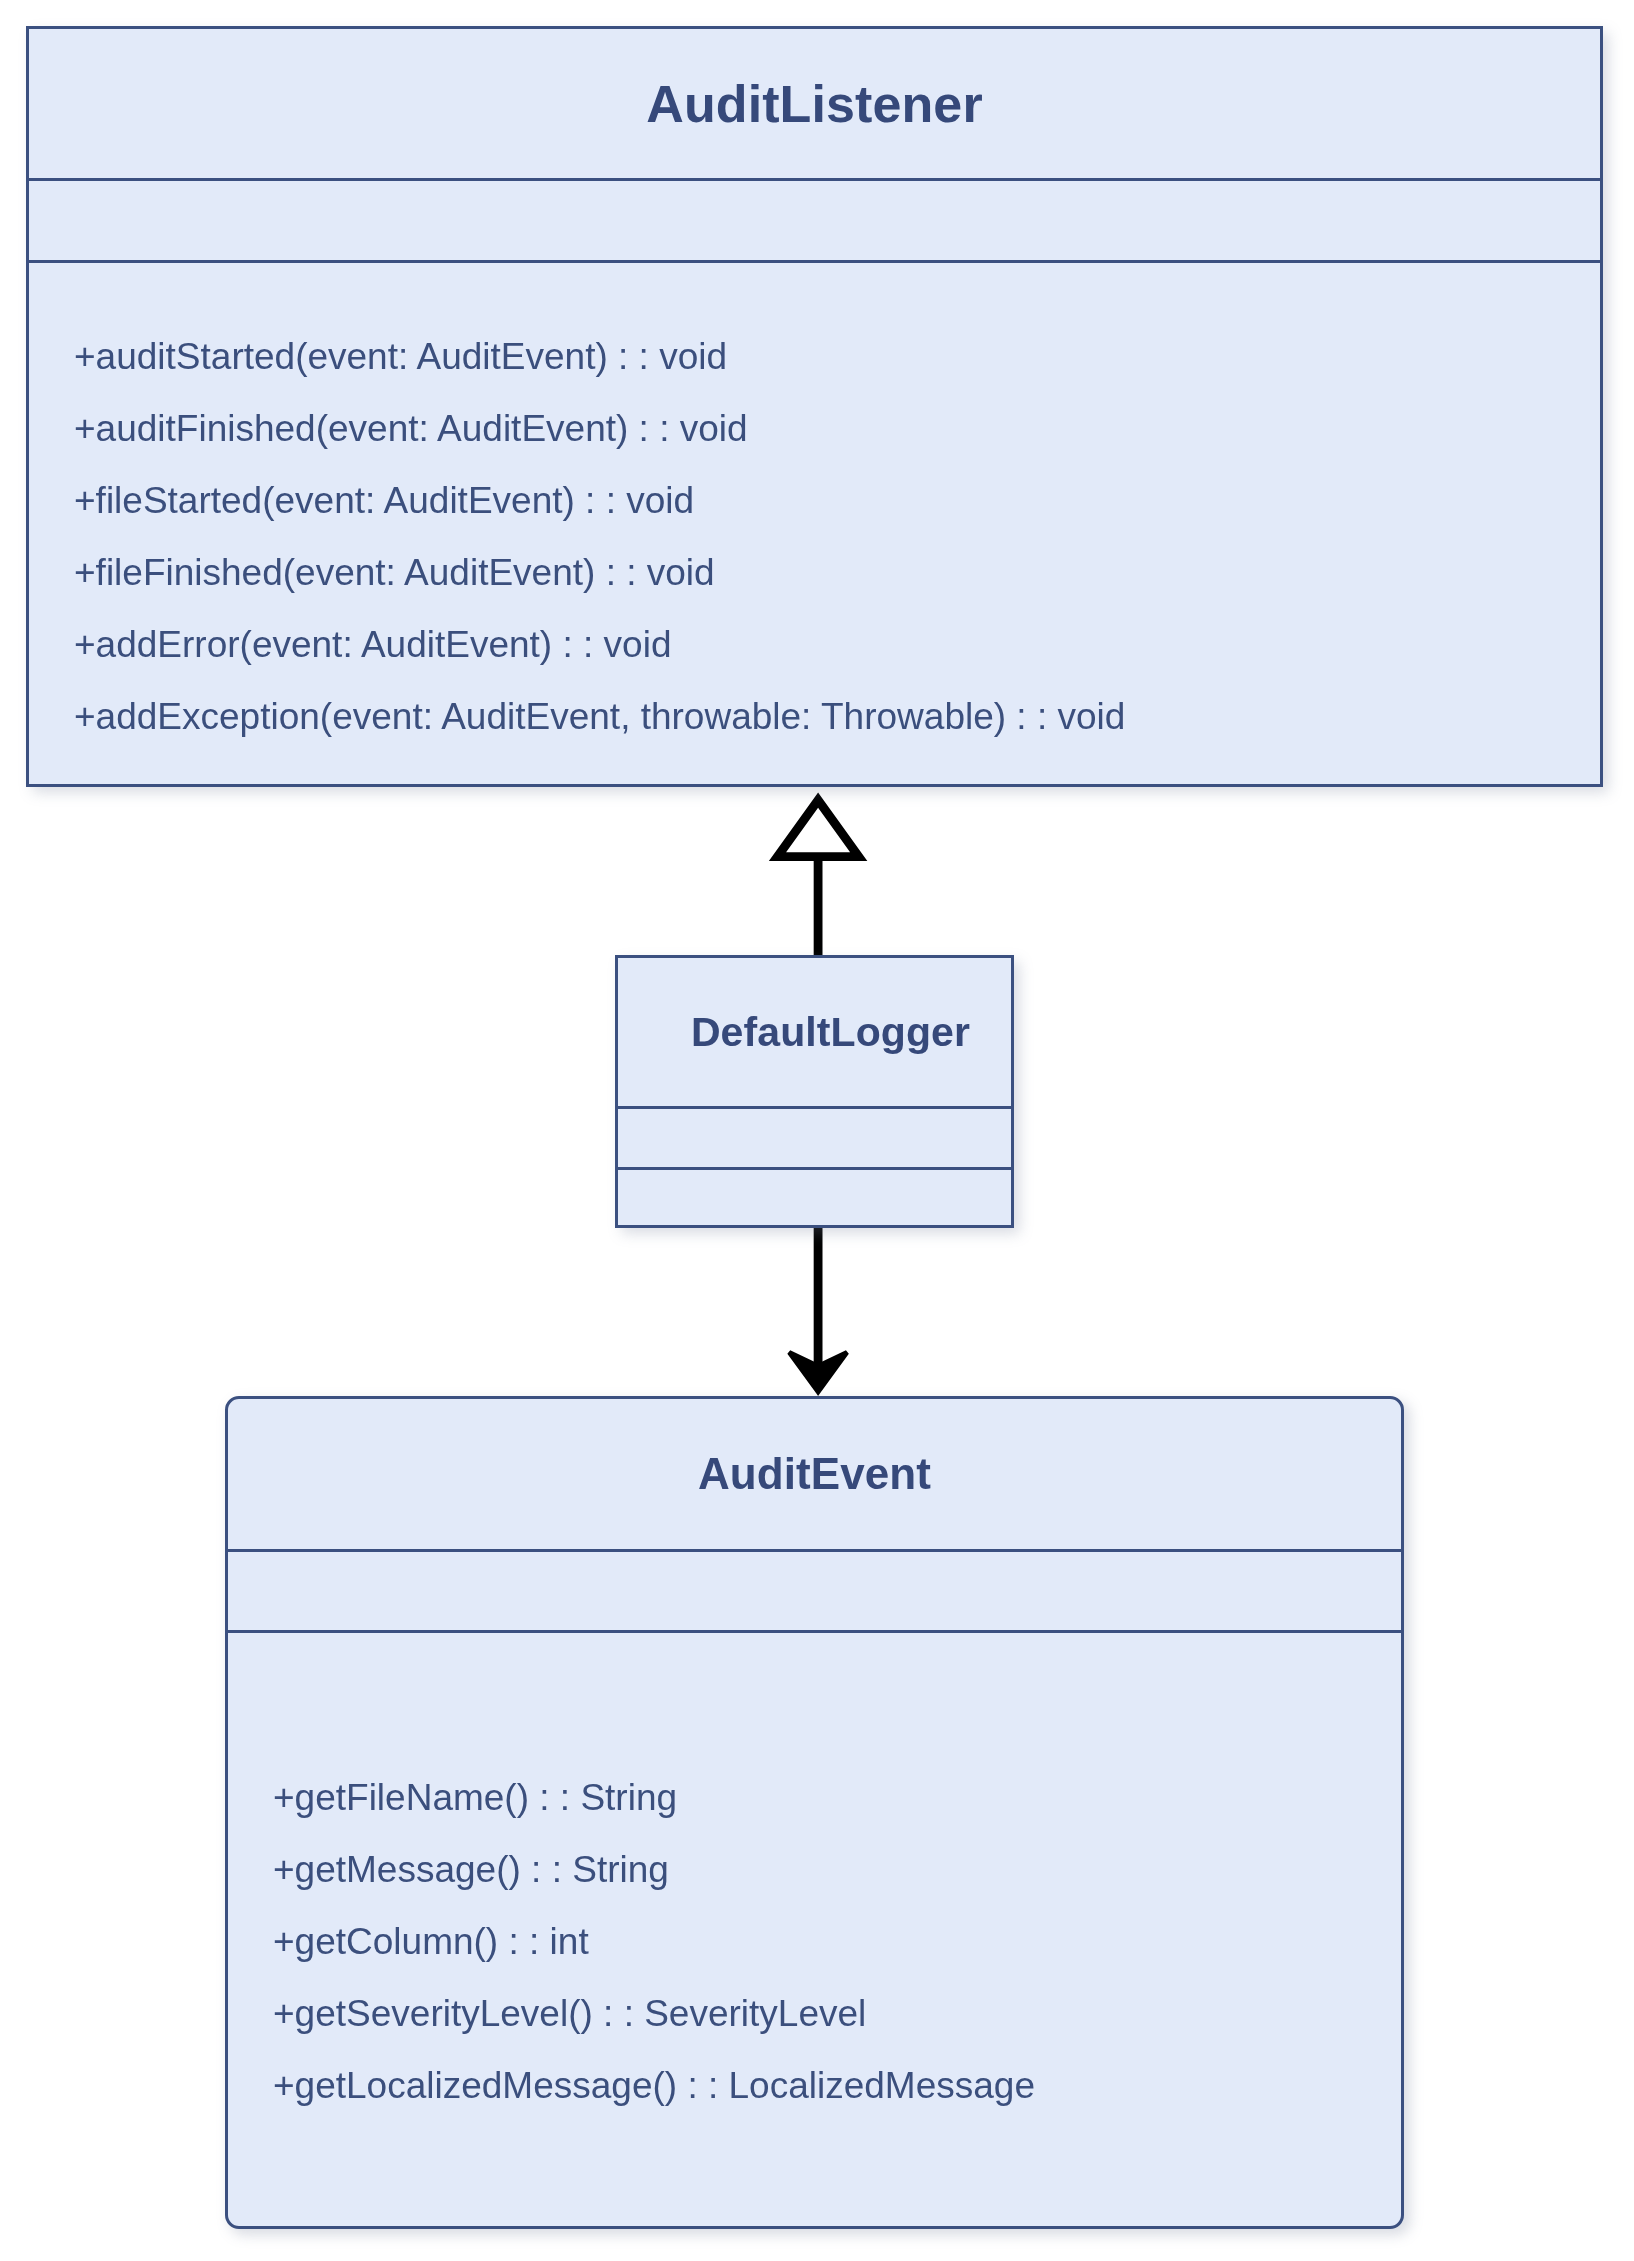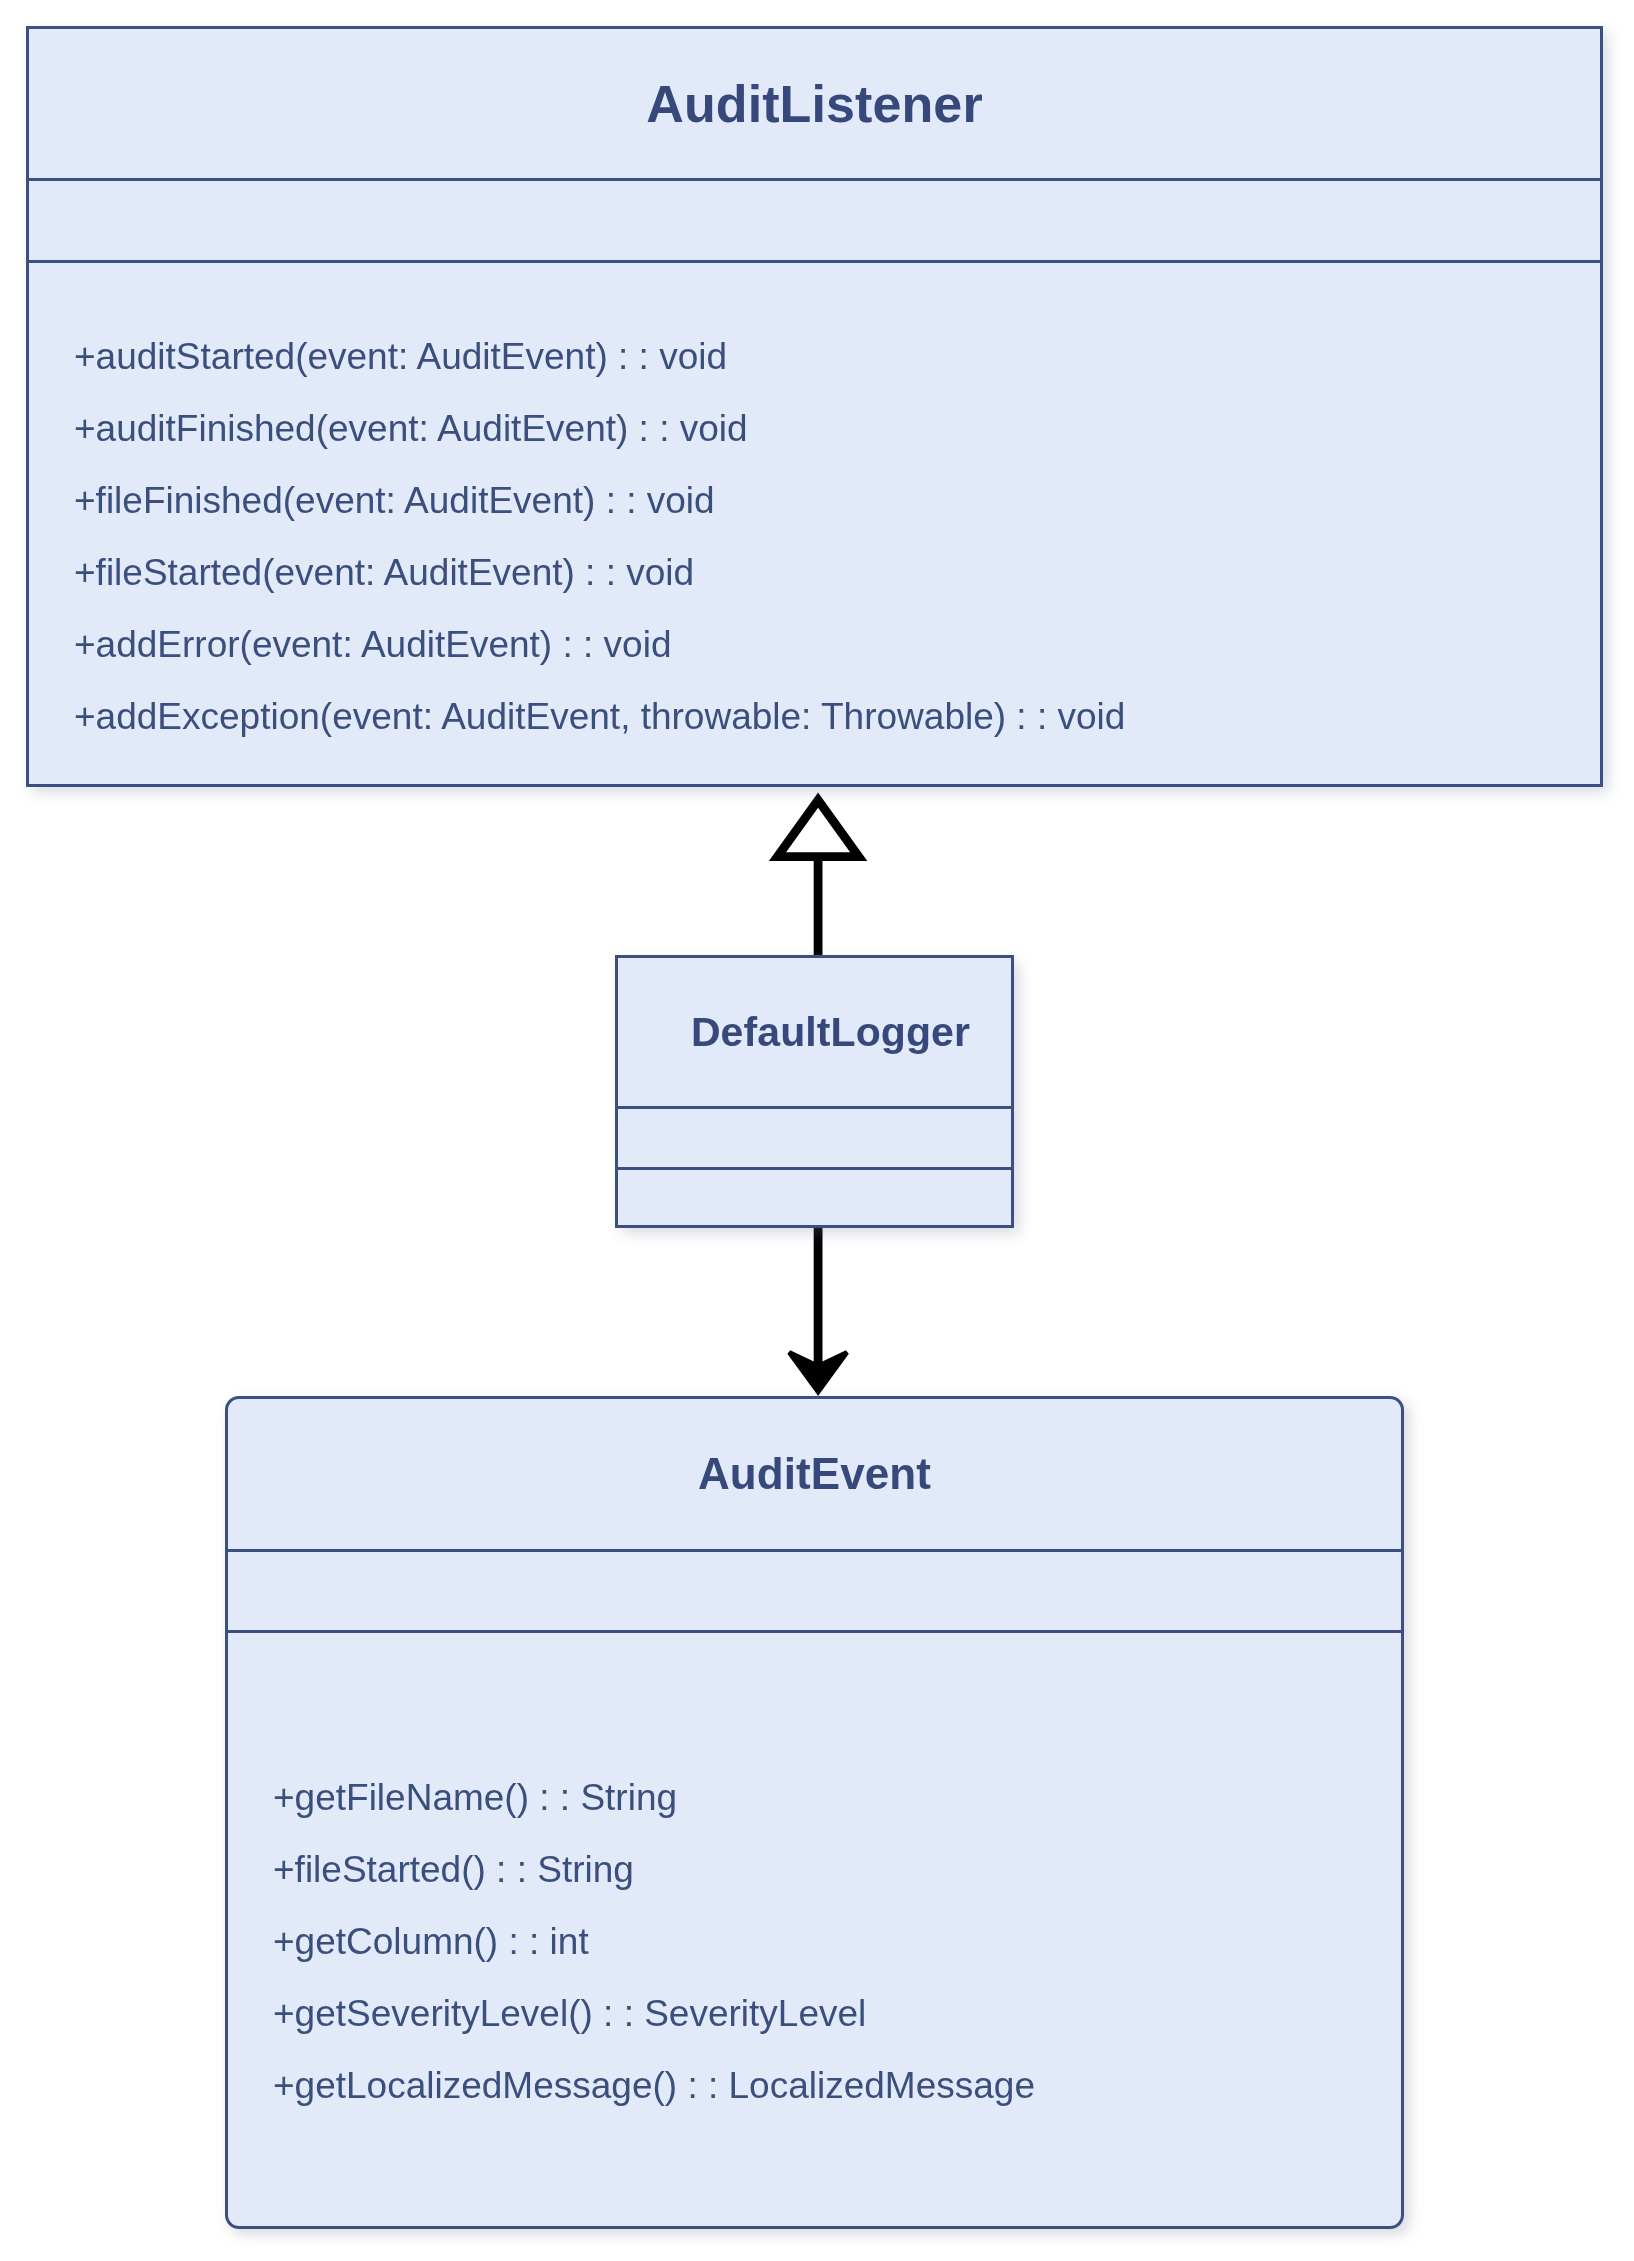--- a/index.html
+++ b/index.html
@@ -118,39 +118,39 @@
       <polygon points="1389,2364 1340,2297 1389,2320 1438,2297" fill="#000000" stroke="#000000" stroke-width="8" stroke-linejoin="miter"></polygon>
     </g>
   </svg>
 
   <div class="uml-class" id="box-auditlistener">
     <div class="uml-title">AuditListener</div>
     <div class="uml-compartment attrs"></div>
     <div class="uml-members uml-compartment last">
       <div class="uml-member">+auditStarted(event: AuditEvent) : : void</div>
       <div class="uml-member">+auditFinished(event: AuditEvent) : : void</div>
+      <div class="uml-member">+fileStarted(event: AuditEvent) : : void</div>
       <div class="uml-member">+fileFinished(event: AuditEvent) : : void</div>
-      <div class="uml-member">+fileStarted(event: AuditEvent) : : void</div>
       <div class="uml-member">+addError(event: AuditEvent) : : void</div>
       <div class="uml-member">+addException(event: AuditEvent, throwable: Throwable) : : void</div>
     </div>
   </div>
 
   <div class="uml-class" id="box-defaultlogger">
     <div class="uml-title">DefaultLogger</div>
     <div class="uml-compartment attrs"></div>
     <div class="uml-compartment ops last"></div>
   </div>
 
   <div class="uml-class" id="box-auditevent">
     <div class="uml-title">AuditEvent</div>
     <div class="uml-compartment attrs"></div>
     <div class="uml-members uml-compartment last">
       <div class="uml-member">+getFileName() : : String</div>
-      <div class="uml-member">+fileStarted() : : String</div>
+      <div class="uml-member">+getMessage() : : String</div>
       <div class="uml-member">+getColumn() : : int</div>
       <div class="uml-member">+getSeverityLevel() : : SeverityLevel</div>
       <div class="uml-member">+getLocalizedMessage() : : LocalizedMessage</div>
     </div>
   </div>
 
 </div>
 
 
 </body></html>

